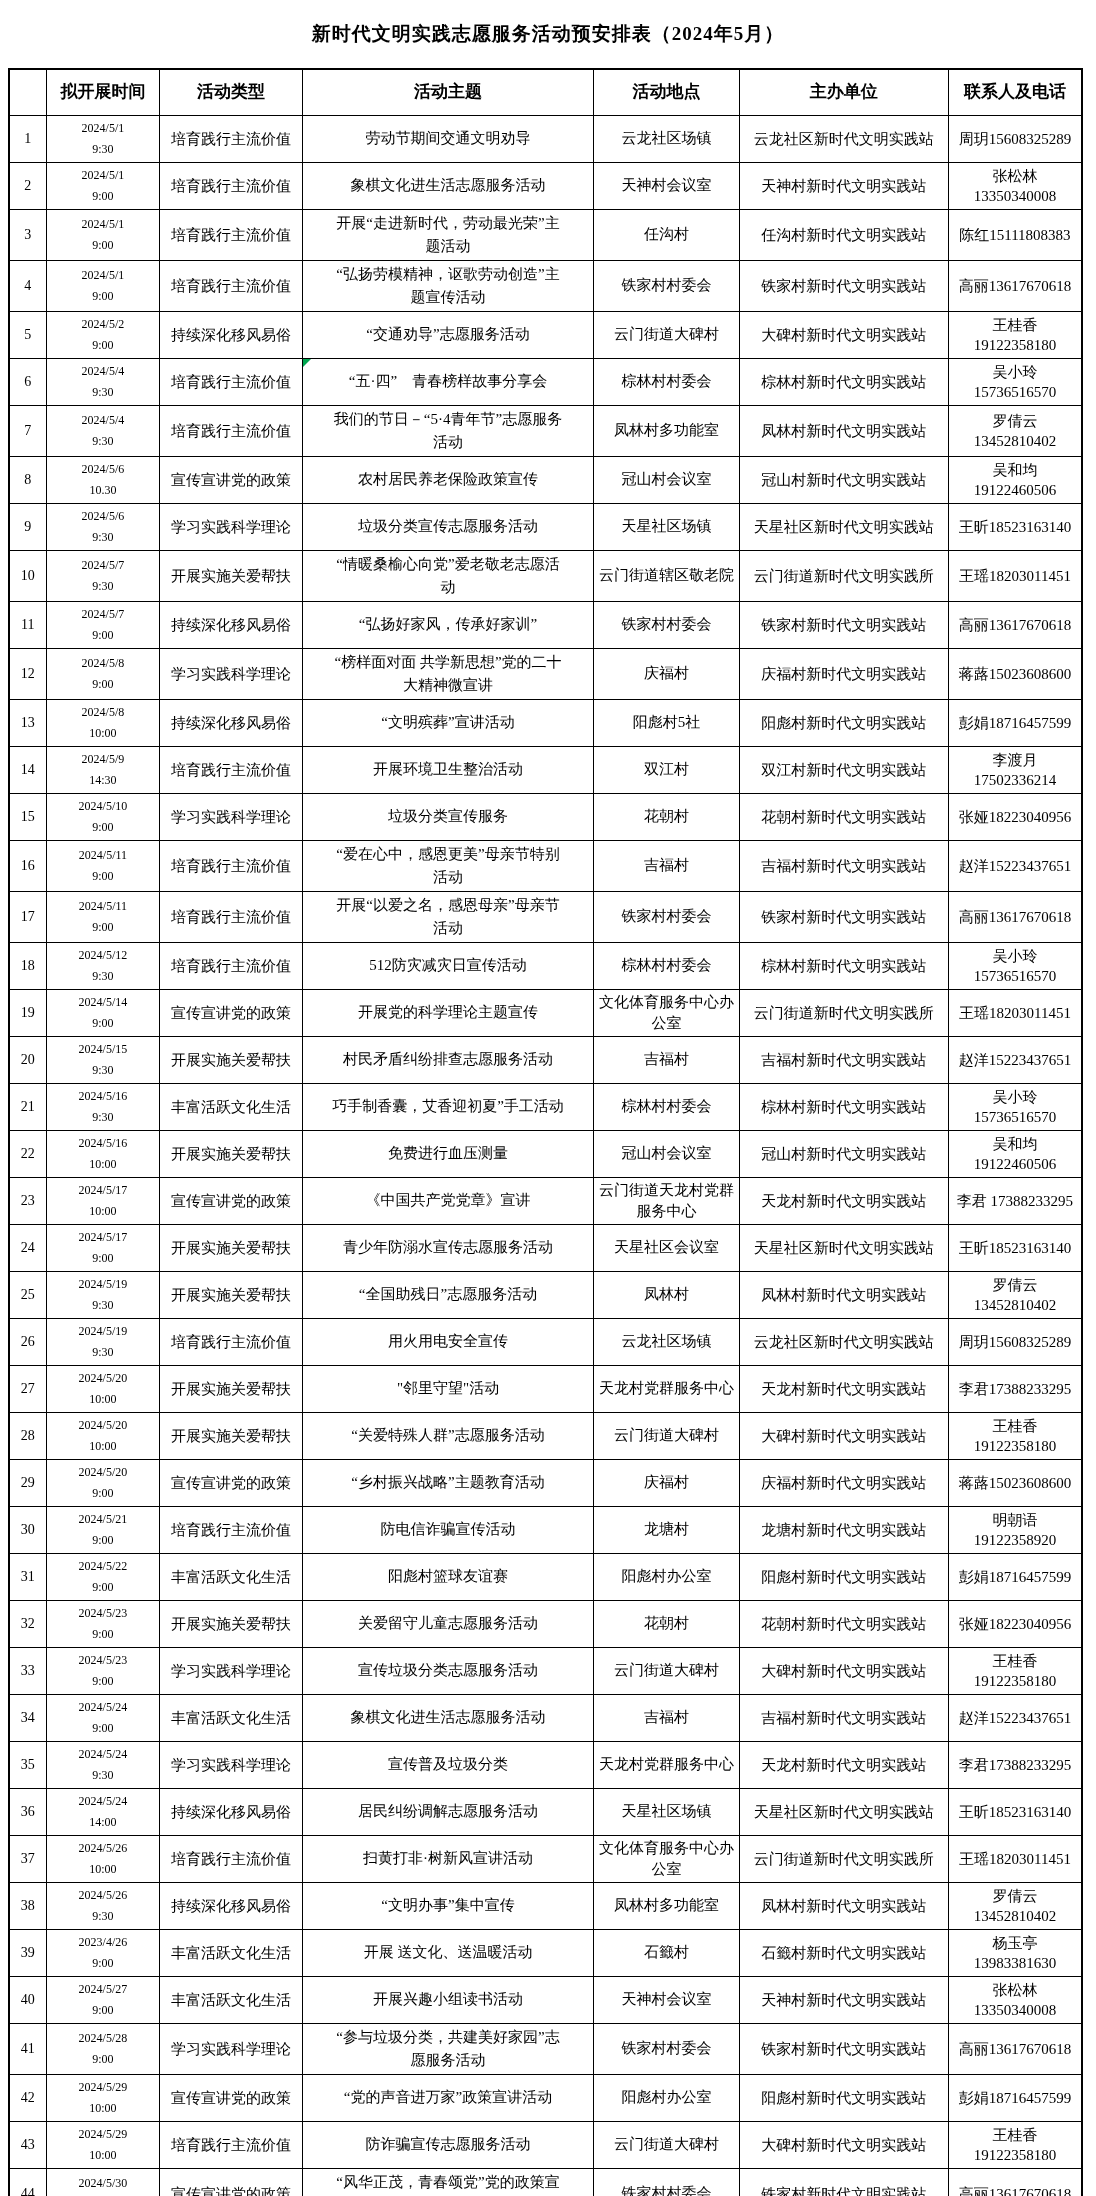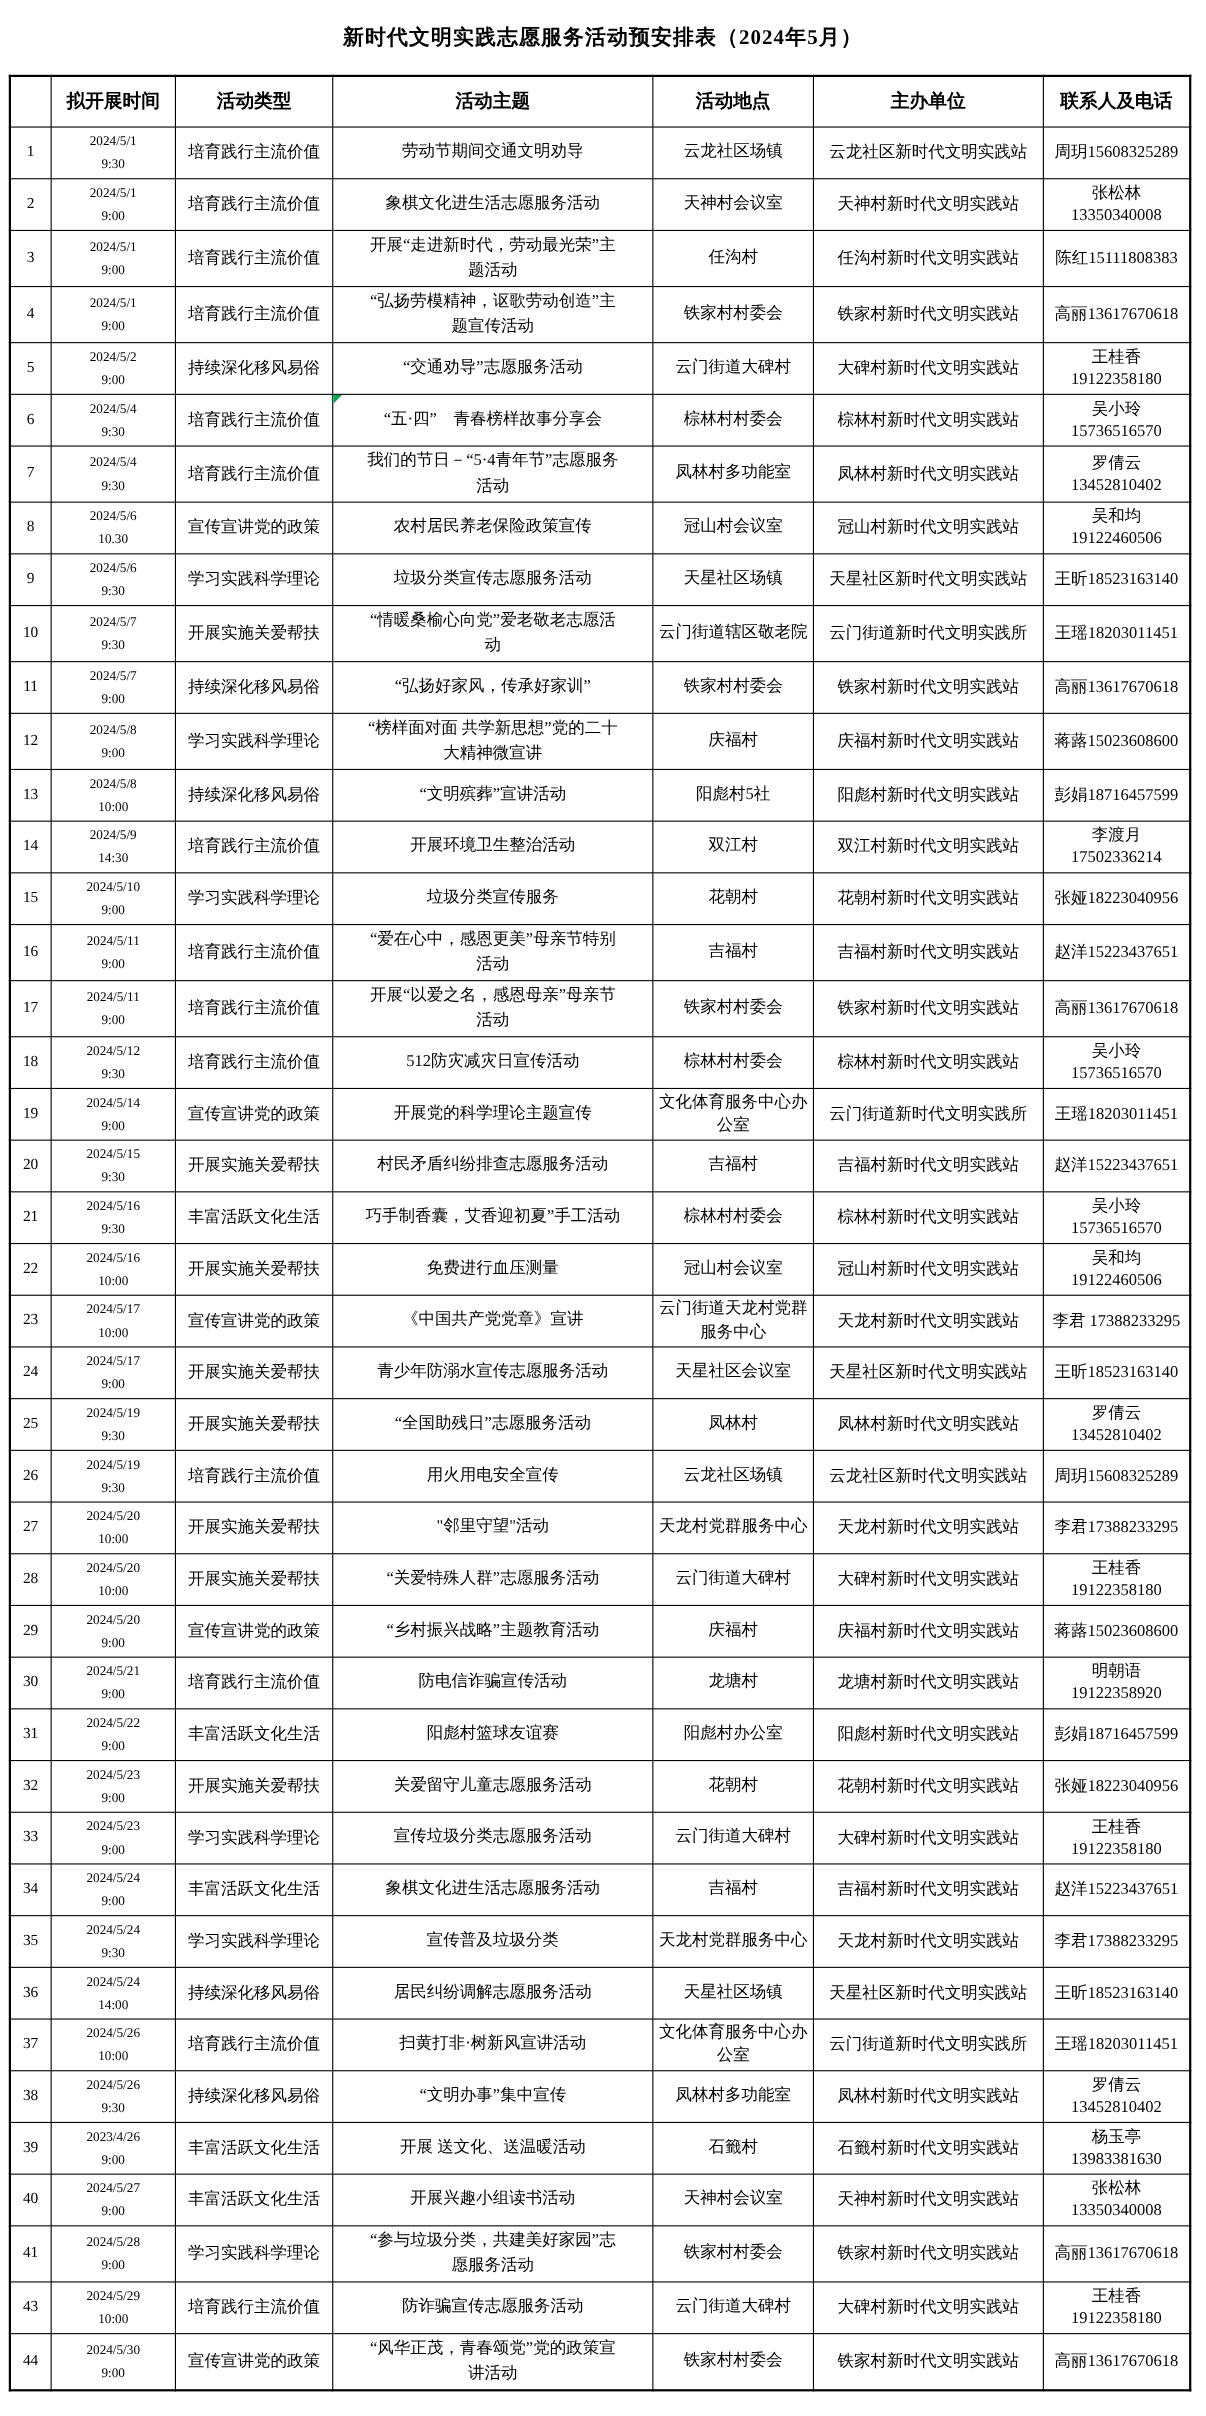--- a/index.html
+++ b/index.html
@@ -493,20 +493,30 @@
     <td class="c-num">41</td>
     <td class="c-time">2024/5/28
 9:00</td>
     <td class="c-type">学习实践科学理论</td>
     <td class="c-theme">“参与垃圾分类，共建美好家园”志愿服务活动</td>
     <td class="c-loc">铁家村村委会</td>
     <td class="c-org">铁家村新时代文明实践站</td>
     <td class="c-contact">高丽13617670618</td>
   </tr>
       <tr>
+    <td class="c-num">42</td>
+    <td class="c-time">2024/5/29
+10:00</td>
+    <td class="c-type">宣传宣讲党的政策</td>
+    <td class="c-theme">“党的声音进万家”政策宣讲活动</td>
+    <td class="c-loc">阳彪村办公室</td>
+    <td class="c-org">阳彪村新时代文明实践站</td>
+    <td class="c-contact">彭娟18716457599</td>
+  </tr>
+      <tr>
     <td class="c-num">43</td>
     <td class="c-time">2024/5/29
 10:00</td>
     <td class="c-type">培育践行主流价值</td>
     <td class="c-theme">防诈骗宣传志愿服务活动</td>
     <td class="c-loc">云门街道大碑村</td>
     <td class="c-org">大碑村新时代文明实践站</td>
     <td class="c-contact">王桂香
 19122358180</td>
   </tr>

